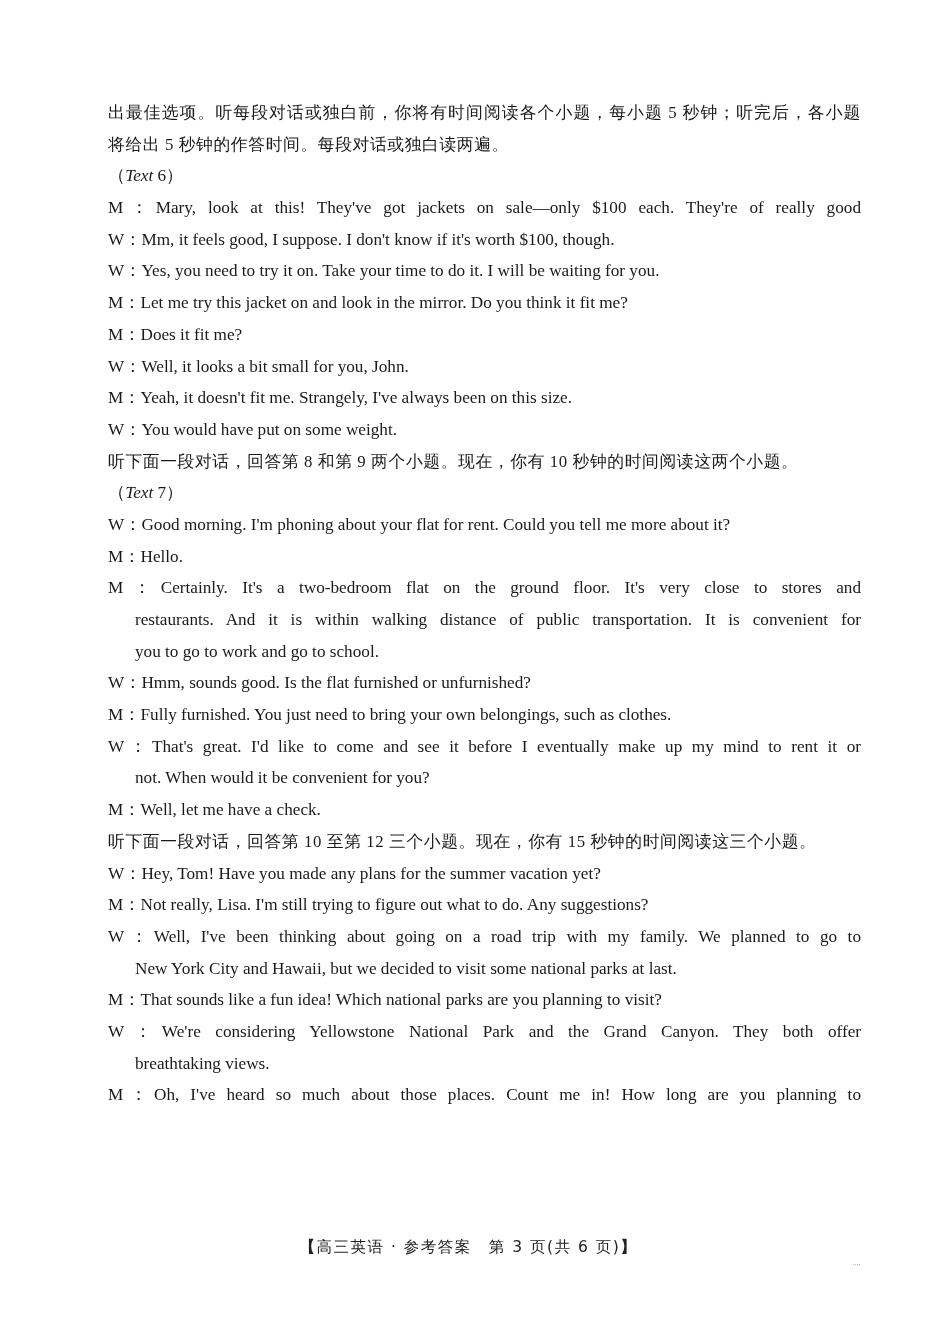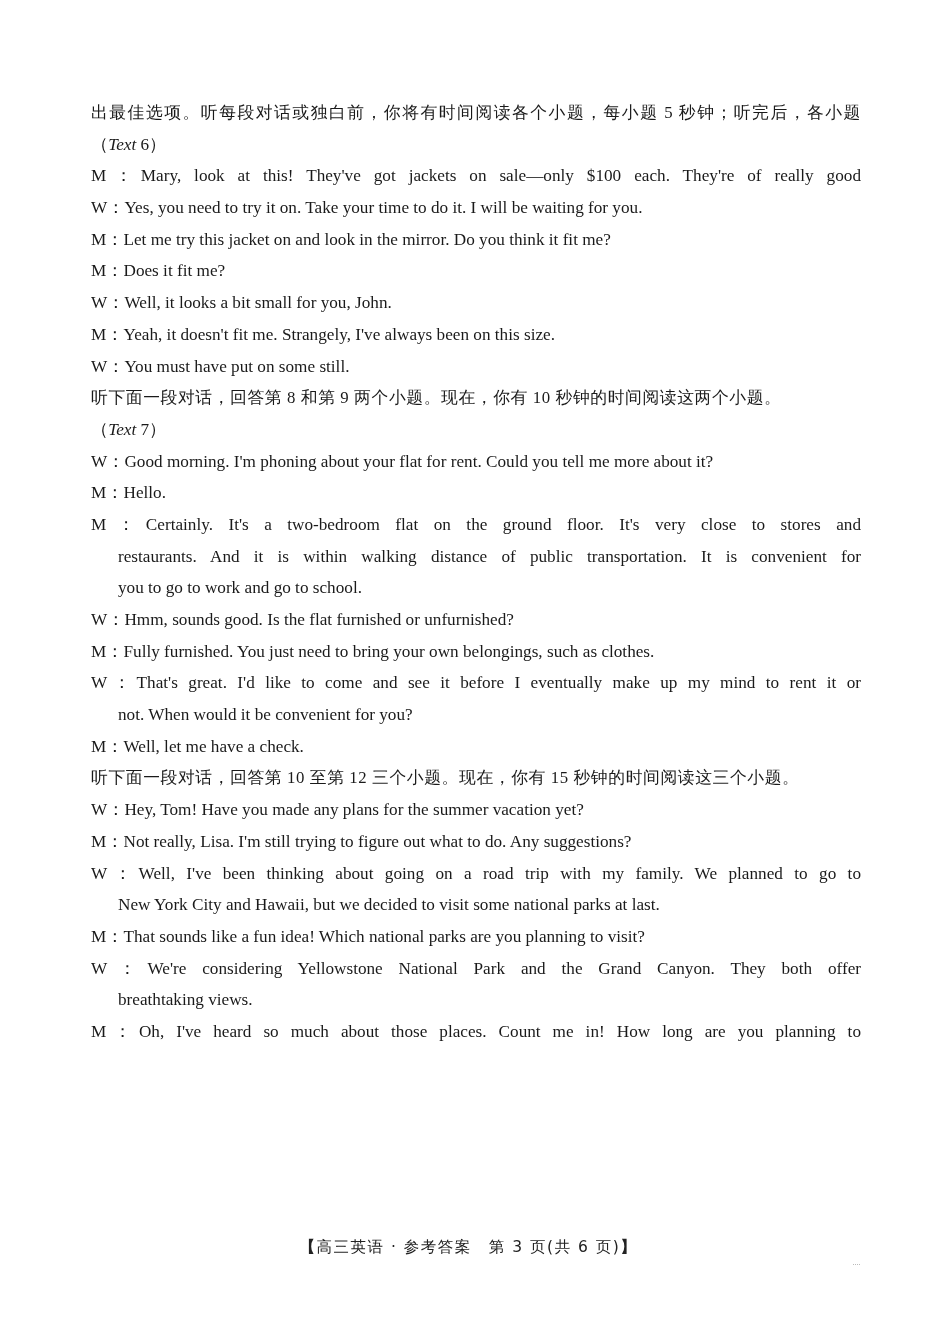--- a/index.html
+++ b/index.html
@@ -1,44 +1,46 @@
 <!DOCTYPE html>
 <html><head>
 <meta charset="utf-8">
 <style>
   html, body { margin: 0; padding: 0; background: #ffffff; }
   body { width: 950px; height: 1336px; position: relative; overflow: hidden;
          font-family: "Liberation Serif", "DejaVu Serif", serif; color: #1a1a1a; }
   .page { position: absolute; left: 91px; top: 97px; width: 770px; }
-  .line { height: 31.7px; line-height: 31.7px; font-size: 17.2px; white-space: nowrap; letter-spacing: 0; }
+  .line { height: 31.7px; line-height: 31.7px; font-size: 17.2px; white-space: nowrap; letter-spacing: 0; margin-left: 17px; }
   .line.zh { font-size: 16.8px; letter-spacing: 0.6px; }
   .line.just { text-align: justify; text-align-last: justify; }
   .line.indent { padding-left: 27px; }
   .label-italic { font-style: italic; }
   .footer { position: absolute; top: 1237px; left: 0; width: 937px; text-align: center;
             font-family: "DejaVu Sans", sans-serif; font-size: 15.5px; color: #222; letter-spacing: 1.5px; }
   .bracket { font-weight: bold; }
   .corner-mark { position: absolute; left: 853px; top: 1264px; width: 7px; height: 1px; border-top: 1px dotted #bbb; }
 </style>
 </head>
 <body>
 
 <div class="page">
 
   <div class="line zh just">出最佳选项。听每段对话或独白前，你将有时间阅读各个小题，每小题 5 秒钟；听完后，各小题</div>
+  <div class="line zh">将给出 5 秒钟的作答时间。每段对话或独白读两遍。</div>
 
   <div class="line"><span>（</span><span class="label-italic">Text</span><span> 6）</span></div>
 
   <div class="line just"><span>M：</span><span>Mary, look at this! They've got jackets on sale—only $100 each.  They're of really good</span></div>
+  <div class="line"><span>W：</span><span>Mm, it feels good, I suppose.  I don't know if it's worth $100, though.</span></div>
   <div class="line"><span>W：</span><span>Yes, you need to try it on.  Take your time to do it.  I will be waiting for you.</span></div>
   <div class="line"><span>M：</span><span>Let me try this jacket on and look in the mirror.  Do you think it fit me?</span></div>
   <div class="line"><span>M：</span><span>Does it fit me?</span></div>
   <div class="line"><span>W：</span><span>Well, it looks a bit small for you, John.</span></div>
   <div class="line"><span>M：</span><span>Yeah, it doesn't fit me.  Strangely, I've always been on this size.</span></div>
-  <div class="line"><span>W：</span><span>You must have put on some still.</span></div>
+  <div class="line"><span>W：</span><span>You would have put on some weight.</span></div>
 
   <div class="line zh">听下面一段对话，回答第 8 和第 9 两个小题。现在，你有 10 秒钟的时间阅读这两个小题。</div>
   <div class="line"><span>（</span><span class="label-italic">Text</span><span> 7）</span></div>
 
   <div class="line"><span>W：</span><span>Good morning.  I'm phoning about your flat for rent.  Could you tell me more about it?</span></div>
   <div class="line"><span>M：</span><span>Hello.</span></div>
   <div class="line just"><span>M：</span><span>Certainly.  It's a two-bedroom flat on the ground floor.  It's very close to stores and</span></div>
   <div class="line indent just">restaurants.  And it is within walking distance of public transportation.  It is convenient for</div>
   <div class="line indent">you to go to work and go to school.</div>
   <div class="line"><span>W：</span><span>Hmm, sounds good.  Is the flat furnished or unfurnished?</span></div>

